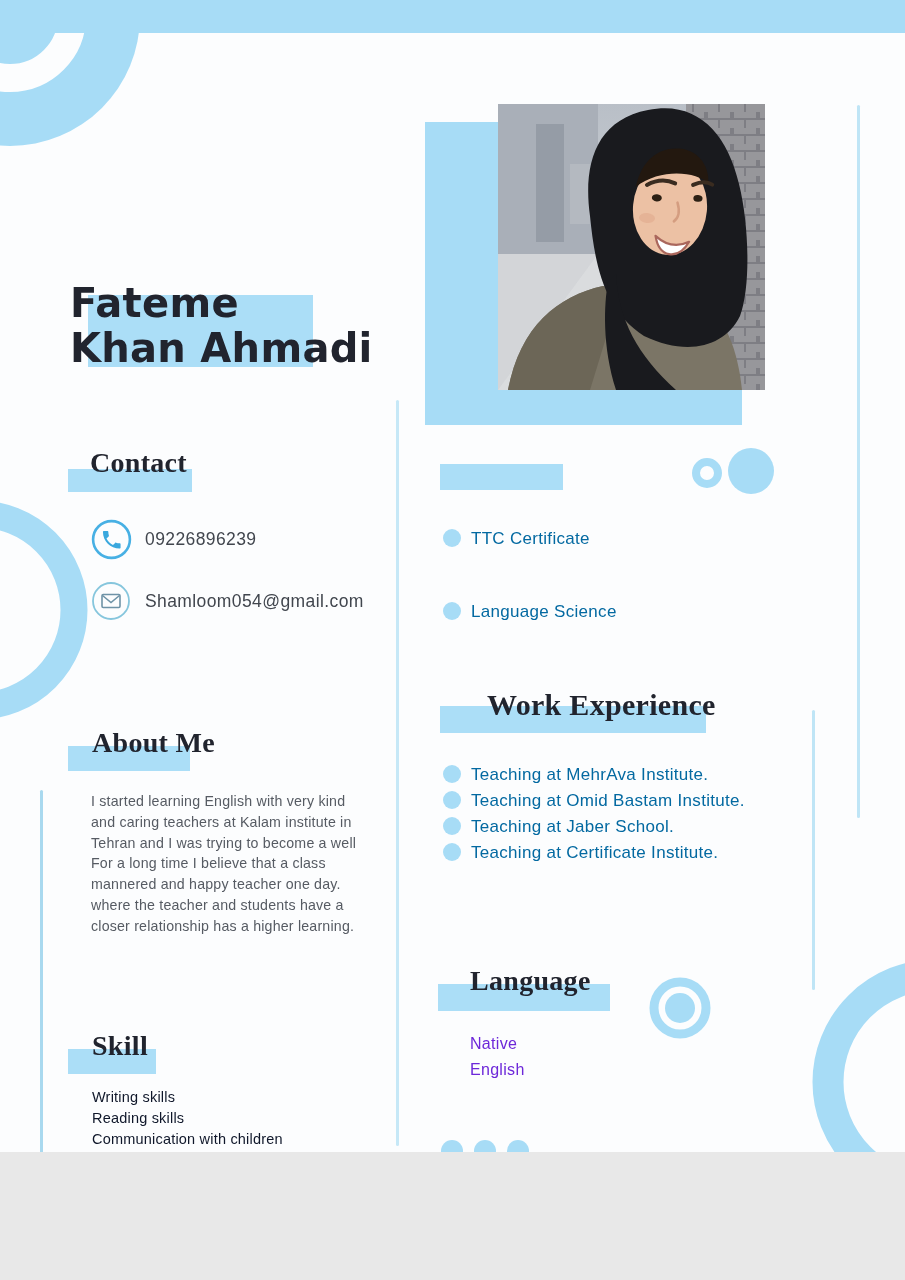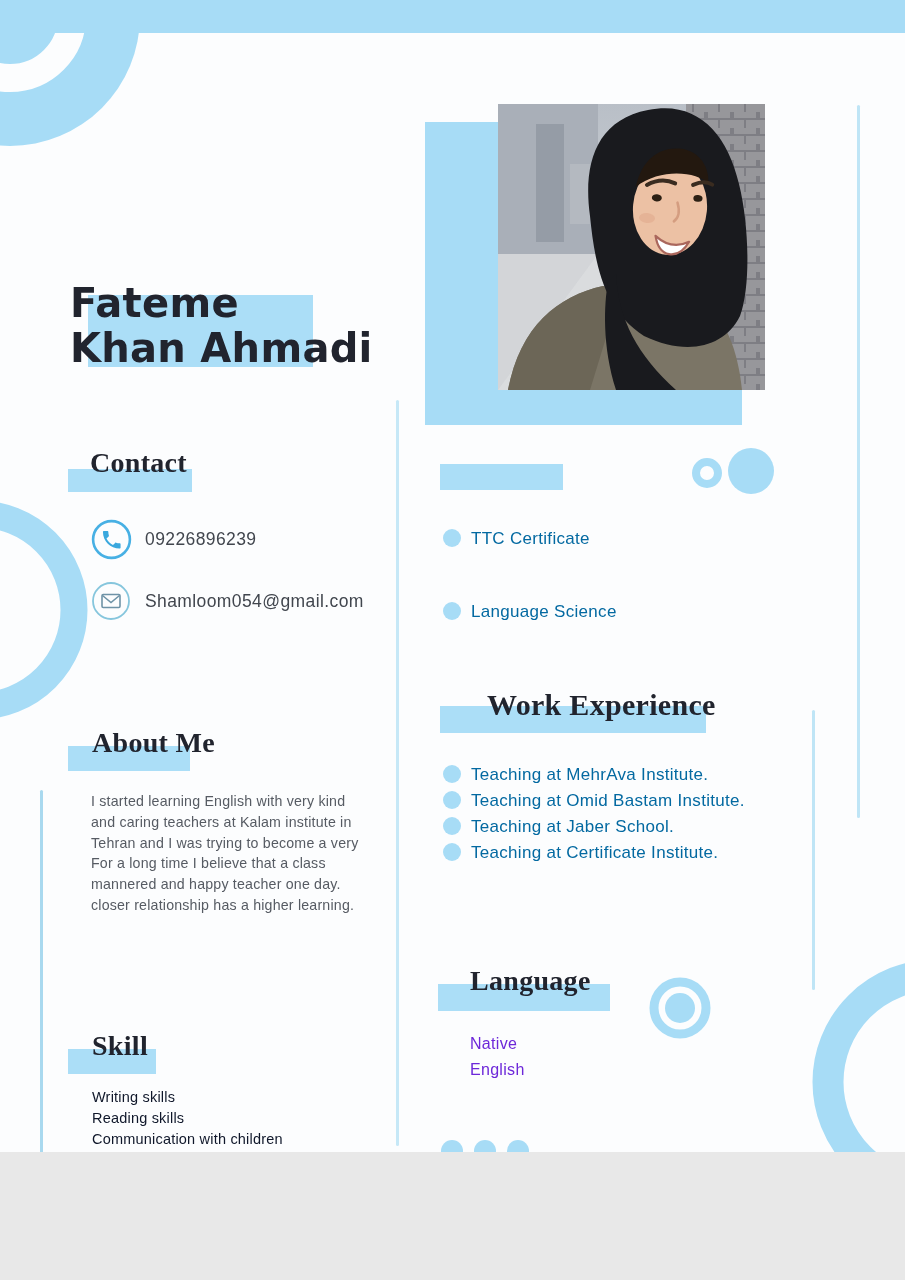--- a/index.html
+++ b/index.html
@@ -124,23 +124,24 @@
     <rect x="11" y="13.5" width="18" height="13" rx="1.2" fill="none" stroke="#6e93a7" stroke-width="1.6"></rect>
     <path d="M11.5,14.5 L20,21.5 L28.5,14.5" fill="none" stroke="#6e93a7" stroke-width="1.6"></path>
   </svg>
   <div class="contact-text" style="left:145px;top:591px;">Shamloom054@gmail.com</div>
 
   <div class="hl" style="left:68px;top:746px;width:122px;height:25px;"></div>
   <div class="heading" style="left:92px;top:727px;">About Me</div>
   <div class="about-par">
     <div>I started learning English with very kind</div>
     <div>and caring teachers at Kalam institute in</div>
-    <div>Tehran and I was trying to become a very</div>
+    <div>Tehran and I was trying to become a well</div>
     <div>For a long time I believe that a class</div>
     <div>mannered and happy teacher one day.</div>
+    <div>where the teacher and students have a</div>
     <div>closer relationship has a higher learning.</div>
   </div>
 
   <div class="hl" style="left:68px;top:1049px;width:88px;height:25px;"></div>
   <div class="heading" style="left:92px;top:1030px;">Skill</div>
   <div class="skill-list">
     <div>Writing skills</div>
     <div>Reading skills</div>
     <div>Communication with children</div>
   </div>

